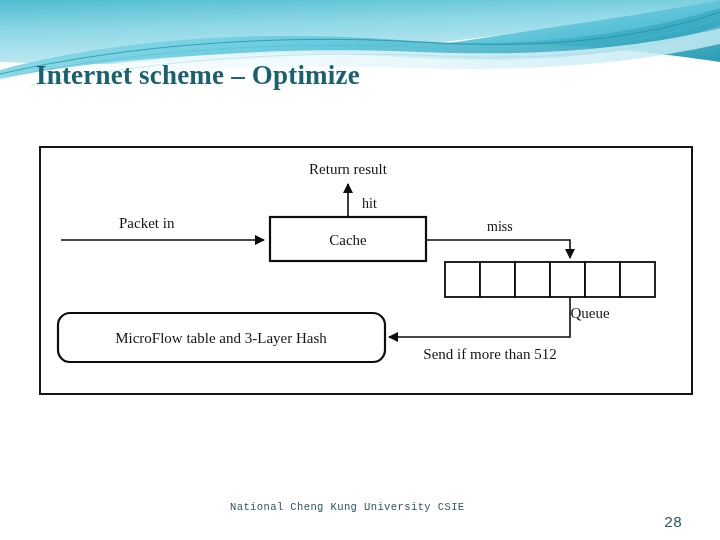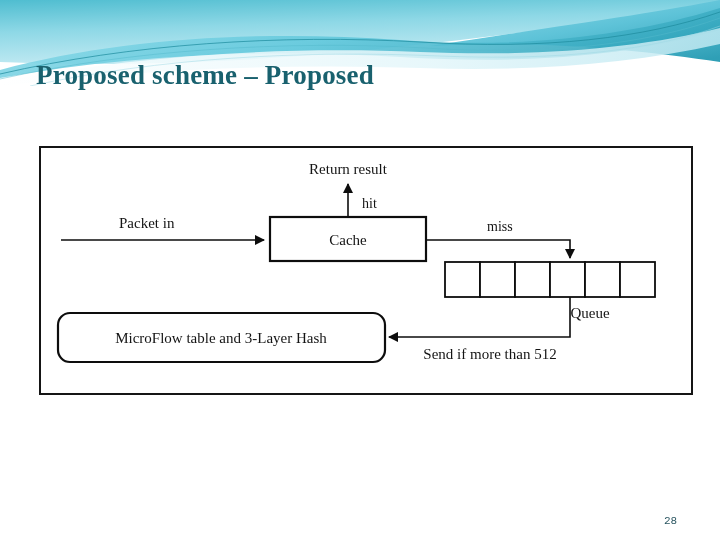--- a/index.html
+++ b/index.html
@@ -110,21 +110,21 @@
     letter-spacing: 0.4px;
     white-space: nowrap;
   }
   #footer-line-1 { top: 3px; }
   #footer-line-2 { top: 17px; }
   #page-number {
     position: absolute;
     left: 664px;
     top: 17px;
     font-family: "Liberation Mono", monospace;
-    font-size: 11px;
+    font-size: 15px;
     color: #2b5661;
   }
 </style>
 </head>
 <body>
 
 <div id="slide">
 
   <div id="banner">
     <svg width="720" height="86" viewBox="0 0 720 86" xmlns="http://www.w3.org/2000/svg">
@@ -162,21 +162,21 @@
 
       <path d="M0,82 C130,56 280,46 420,52 C540,57 640,48 720,28 L720,44
                C630,64 530,72 420,68 C280,63 140,70 0,86 Z" fill="url(#gradPale)" opacity="0.85"></path>
 
       <path d="M0,74 C130,44 280,34 420,42 C545,50 645,38 720,12" stroke="#1d8b9e" stroke-width="0.9" fill="none" opacity="0.8"></path>
       <path d="M0,79 C130,50 285,40 425,48 C548,56 648,44 720,18" stroke="#54b9cc" stroke-width="0.7" fill="none" opacity="0.7"></path>
       <path d="M30,86 C160,58 300,50 440,56 C560,61 655,50 720,26" stroke="#9dd8e4" stroke-width="0.7" fill="none" opacity="0.7"></path>
     </svg>
   </div>
 
-  <div id="title">Proposed scheme – Proposed</div>
+  <div id="title">Internet scheme – Optimize</div>
 
   <div id="diagram-frame"></div>
 
   <svg id="diagram-svg" viewBox="0 0 654 249" xmlns="http://www.w3.org/2000/svg">
     <defs>
       <marker id="arrowRight" viewBox="0 0 10 10" refX="9" refY="5" markerWidth="7" markerHeight="7" orient="auto-start-reverse">
         <path d="M 0 0 L 10 5 L 0 10 z" fill="#0d0d0d"></path>
       </marker>
       <marker id="arrowHead" viewBox="0 0 10 10" refX="9" refY="5" markerWidth="6.5" markerHeight="6.5" orient="auto">
         <path d="M 0 0 L 10 5 L 0 10 z" fill="#0d0d0d"></path>
@@ -219,16 +219,17 @@
       <text class="dgm-text" x="451" y="213" text-anchor="middle">Send if more than 512</text>
     </g>
 
     <g>
       <rect class="dgm-box" x="19" y="167" width="327" height="49" rx="12" ry="12"></rect>
       <text class="dgm-text" x="182" y="197" text-anchor="middle">MicroFlow table and 3-Layer Hash</text>
     </g>
   </svg>
 
   <div id="footer">
+    <div class="footer-line" id="footer-line-1">National Cheng Kung University CSIE</div>
     <div id="page-number">28</div>
   </div>
 
 </div>
 
 </body></html>

